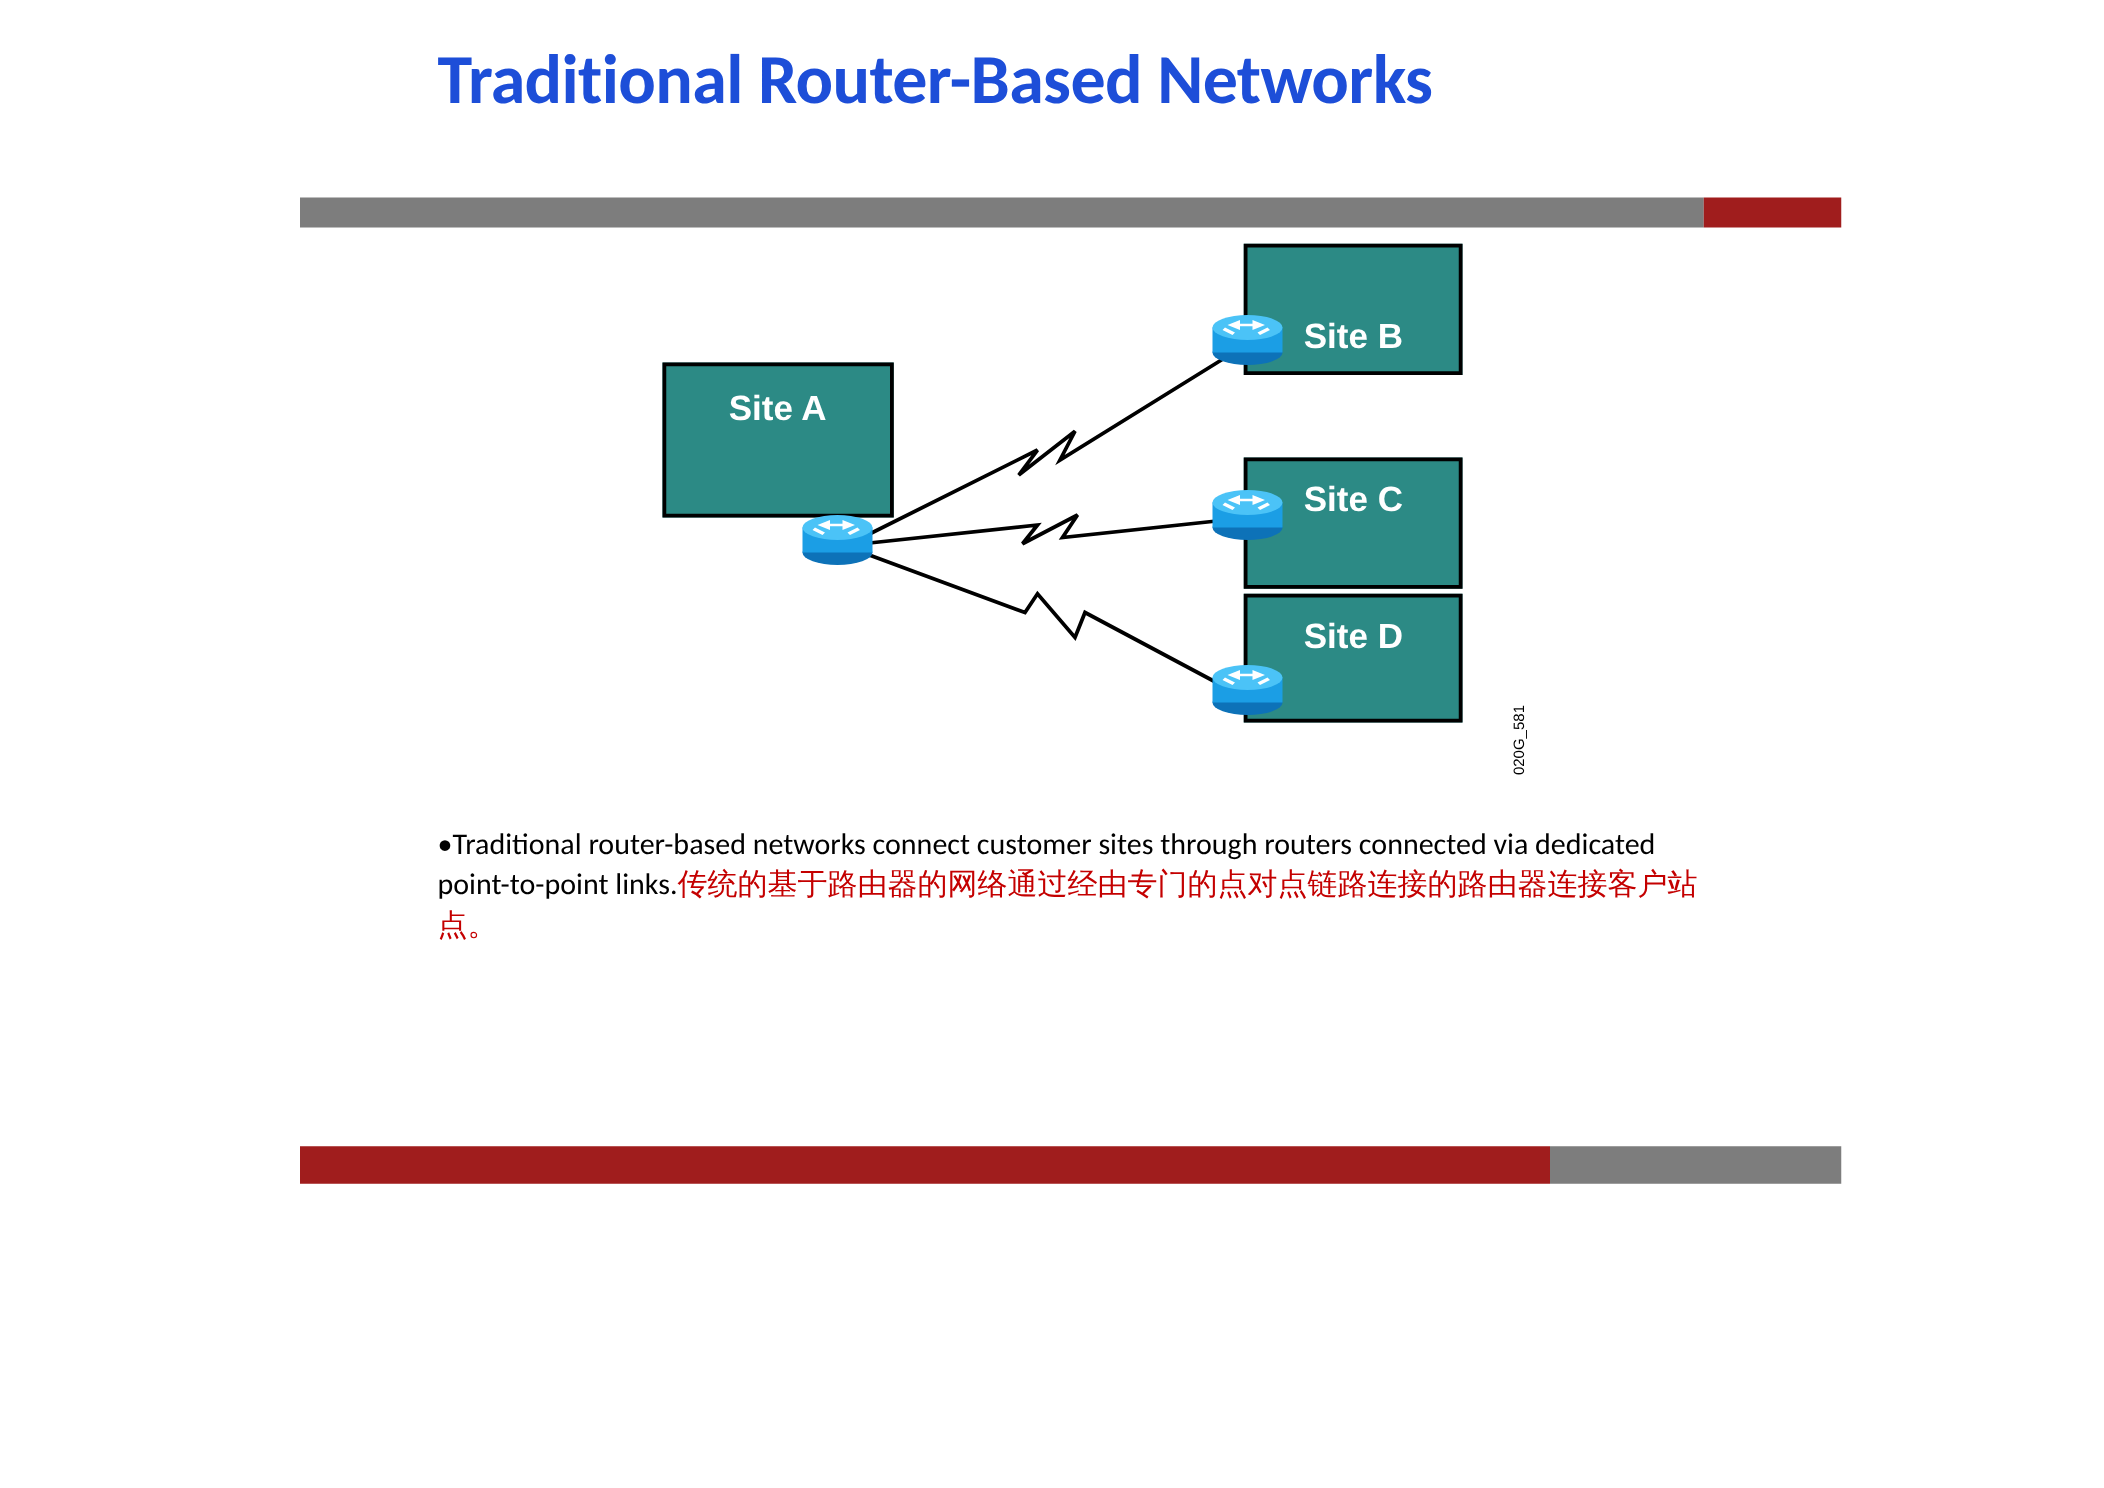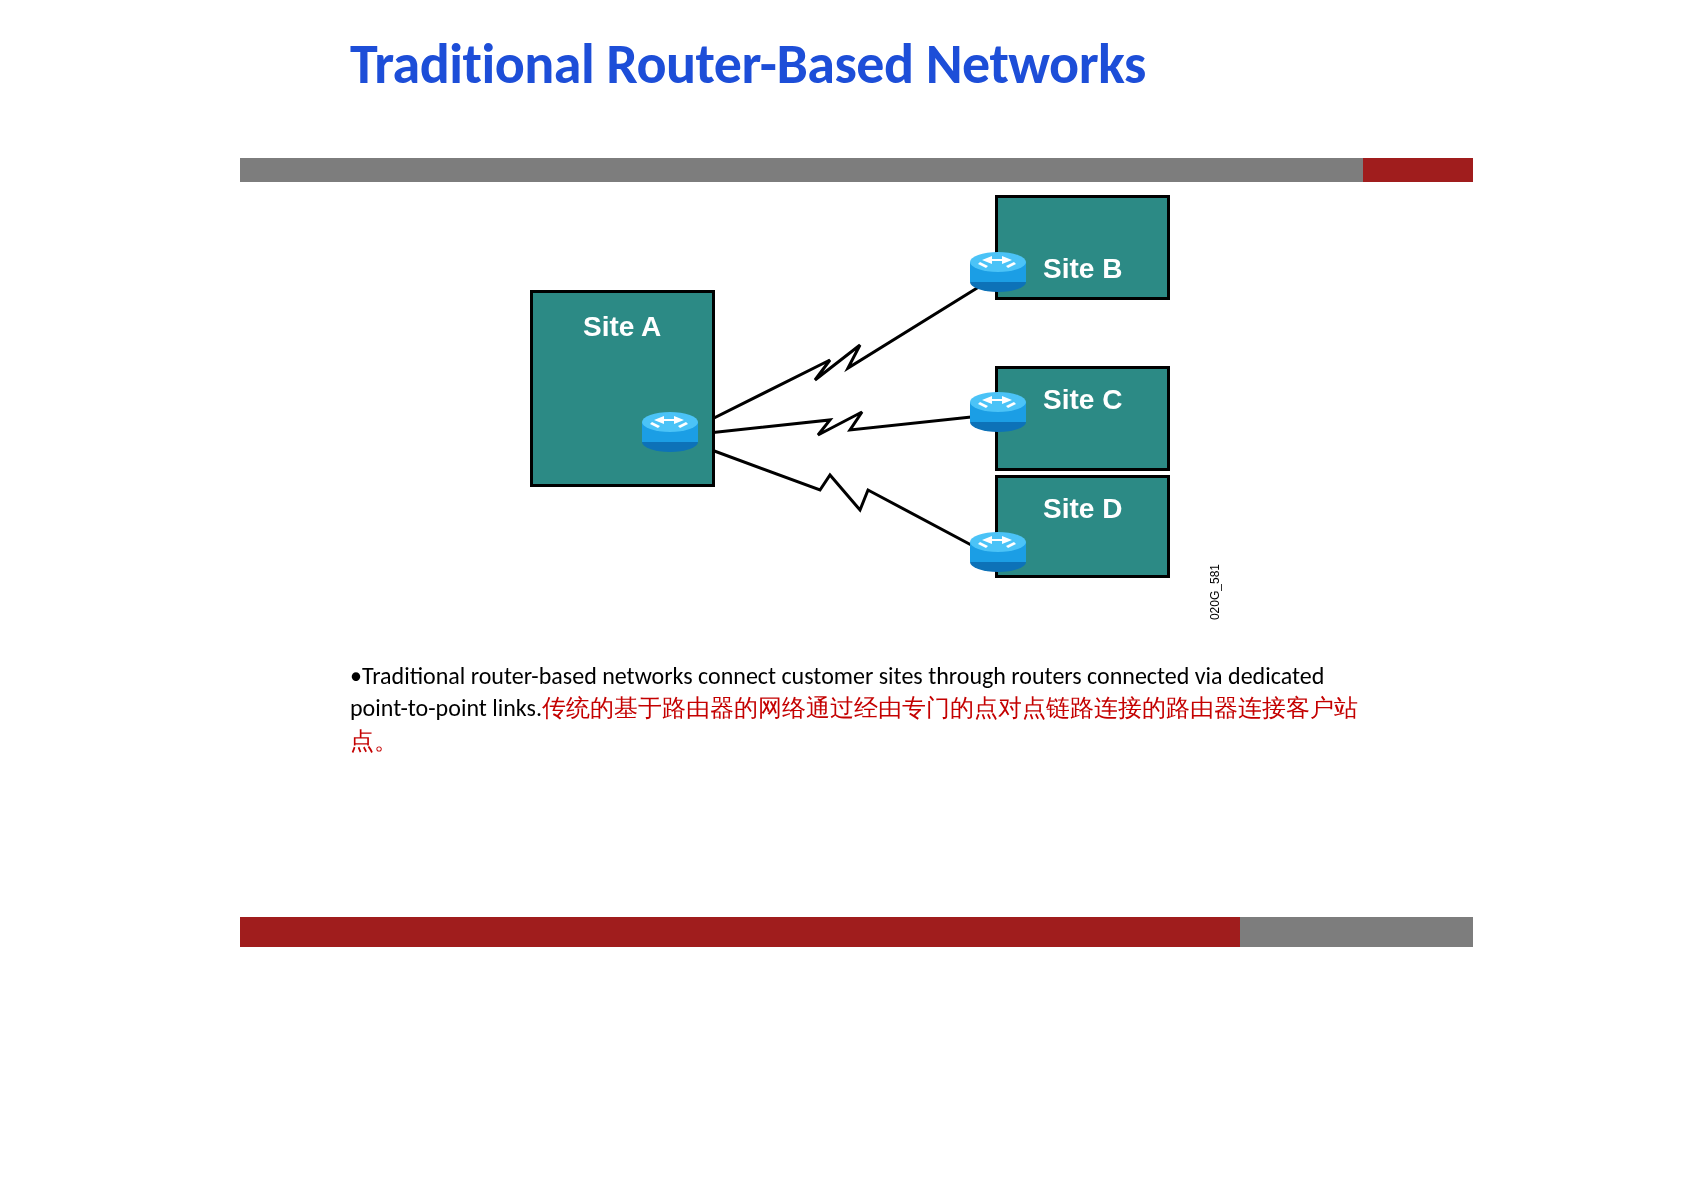--- a/index.html
+++ b/index.html
@@ -76,21 +76,21 @@
     background: #2c8a85;
     border: 3px solid #000;
   }
   .site-label {
     color: #fff;
     font-weight: 700;
     font-size: 28px;
     font-family: Arial, sans-serif;
     position: absolute;
   }
-  .site-a { left: 40px;  top: 100px; width: 185px; height: 197px; }
+  .site-a { left: 40px;  top: 100px; width: 185px; height: 124px; }
   .site-a .site-label { left: 50px; top: 18px; }
   .site-b { left: 505px; top: 5px;   width: 175px; height: 105px; }
   .site-b .site-label { left: 45px; top: 15px; margin-top: 40px; }
   .site-c { left: 505px; top: 140px; width: 175px; height: 105px; margin-top: 36px; }
   .site-c .site-label { left: 45px; top: 15px; }
   .site-d { left: 505px; top: 285px; width: 175px; height: 103px; }
   .site-d .site-label { left: 45px; top: 15px; }
   .router {
     position: absolute;
     width: 60px;

